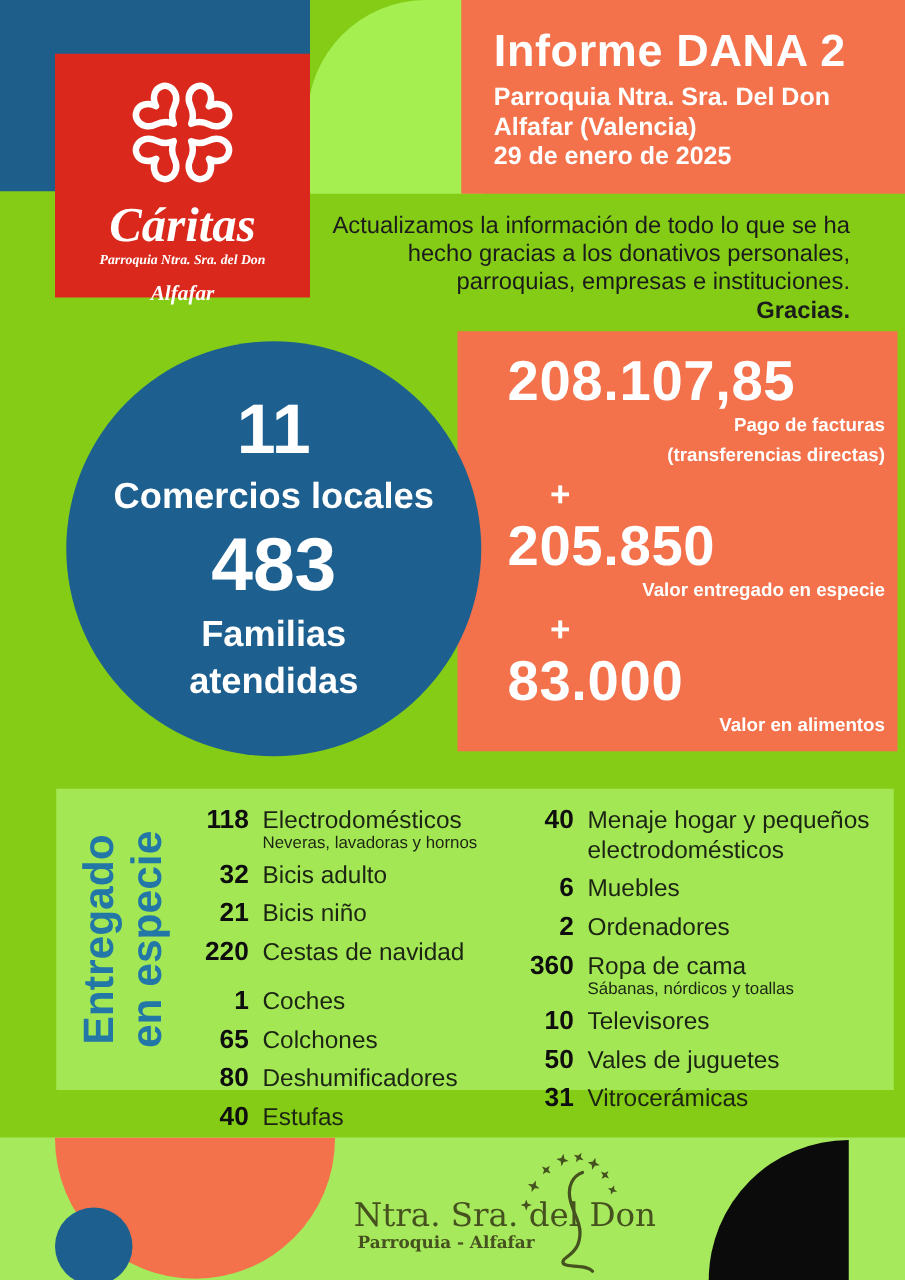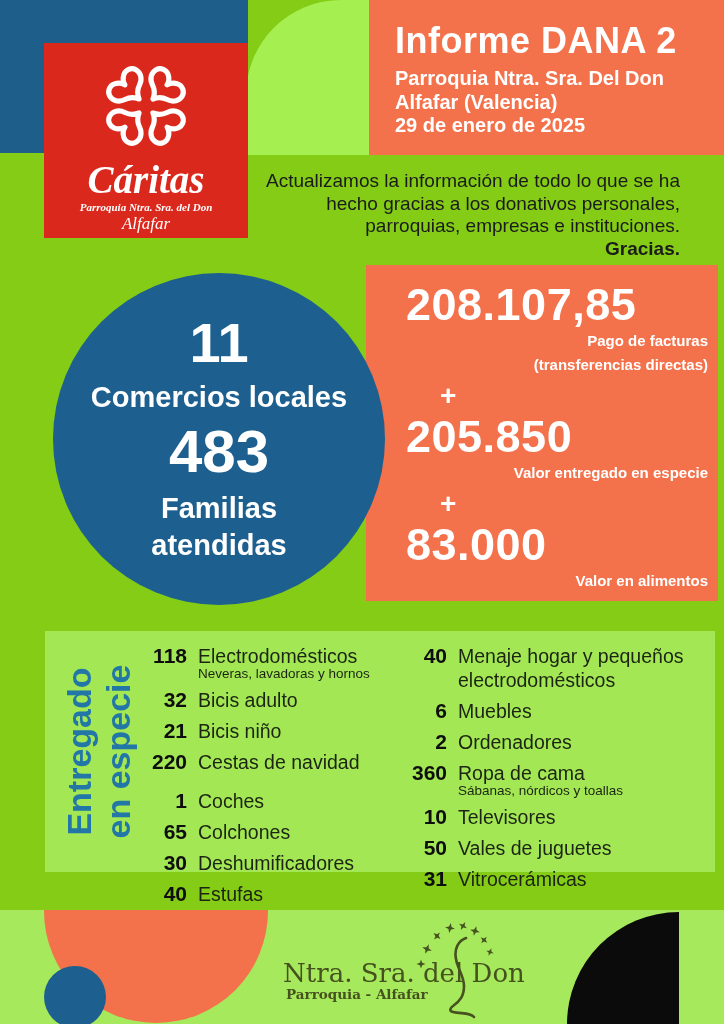--- a/index.html
+++ b/index.html
@@ -23,21 +23,21 @@
   .logo-box {
     position:absolute; left:44px; top:43px; width:204px; height:195px; background:#da291c; z-index:4;
     text-align:center; color:#ffffff;
   }
   .logo-hearts { margin-top:8px; }
   .logo-wordmark {
     font-family:"Liberation Serif", serif; font-style:italic; font-weight:bold;
     font-size:39px; line-height:38px; margin-top:-4px;
   }
   .logo-line1 { font-family:"Liberation Serif", serif; font-style:italic; font-weight:bold; font-size:11px; margin-top:2px; }
-  .logo-line2 { font-family:"Liberation Serif", serif; font-style:italic; font-weight:normal; font-size:17px; margin-top:1px; }
+  .logo-line2 { font-family:"Liberation Serif", serif; font-style:italic; font-weight:bold; font-size:17px; margin-top:11px; }
 
   .intro {
     position:absolute; left:240px; top:170px; width:440px; text-align:right;
     color:#1b1b1b; font-size:19px; line-height:22.5px; z-index:3;
   }
   .intro div { white-space:nowrap; }
   .intro .bold { font-weight:bold; }
 
   
   .amounts-box {
@@ -63,21 +63,21 @@
     position:absolute; left:45px; top:631px; width:670px; height:241px; background:#a3e854; z-index:1;
     color:#15230a;
   }
   .vtitle-wrap {
     position:absolute; left:4px; top:241px; width:241px; height:100px;
     transform:rotate(-90deg); transform-origin:top left;
     display:flex; align-items:center; justify-content:center;
   }
   .vtitle { font-size:34px; font-weight:bold; color:#2277a6; line-height:39px; text-align:center; white-space:nowrap; }
   .inkind-cols {
-    position:absolute; left:90px; top:13px; right:5px;
+    position:absolute; left:102px; top:13px; right:5px;
     display:grid; grid-template-columns:258px 1fr; column-gap:2px;
   }
   .inkind-col { display:block; }
   .ik-row { display:grid; grid-template-columns:52px 1fr; column-gap:11px; margin-bottom:7px; }
   .ik-row.gap { margin-top:15px; }
   .ik-num { text-align:right; font-weight:bold; font-size:21px; line-height:24px; color:#0e0e0e; }
   .ik-label { font-size:19.5px; line-height:24px; color:#1c2413; }
   .ik-sub { font-size:13.5px; line-height:15px; color:#1c2413; margin-top:-2px; }
 
   
@@ -196,21 +196,21 @@
         </div>
         <div class="ik-row gap">
           <div class="ik-num">1</div>
           <div class="ik-label">Coches</div>
         </div>
         <div class="ik-row">
           <div class="ik-num">65</div>
           <div class="ik-label">Colchones</div>
         </div>
         <div class="ik-row">
-          <div class="ik-num">30</div>
+          <div class="ik-num">80</div>
           <div class="ik-label">Deshumificadores</div>
         </div>
         <div class="ik-row">
           <div class="ik-num">40</div>
           <div class="ik-label">Estufas</div>
         </div>
       </div>
       <div class="inkind-col">
         <div class="ik-row">
           <div class="ik-num">40</div>

